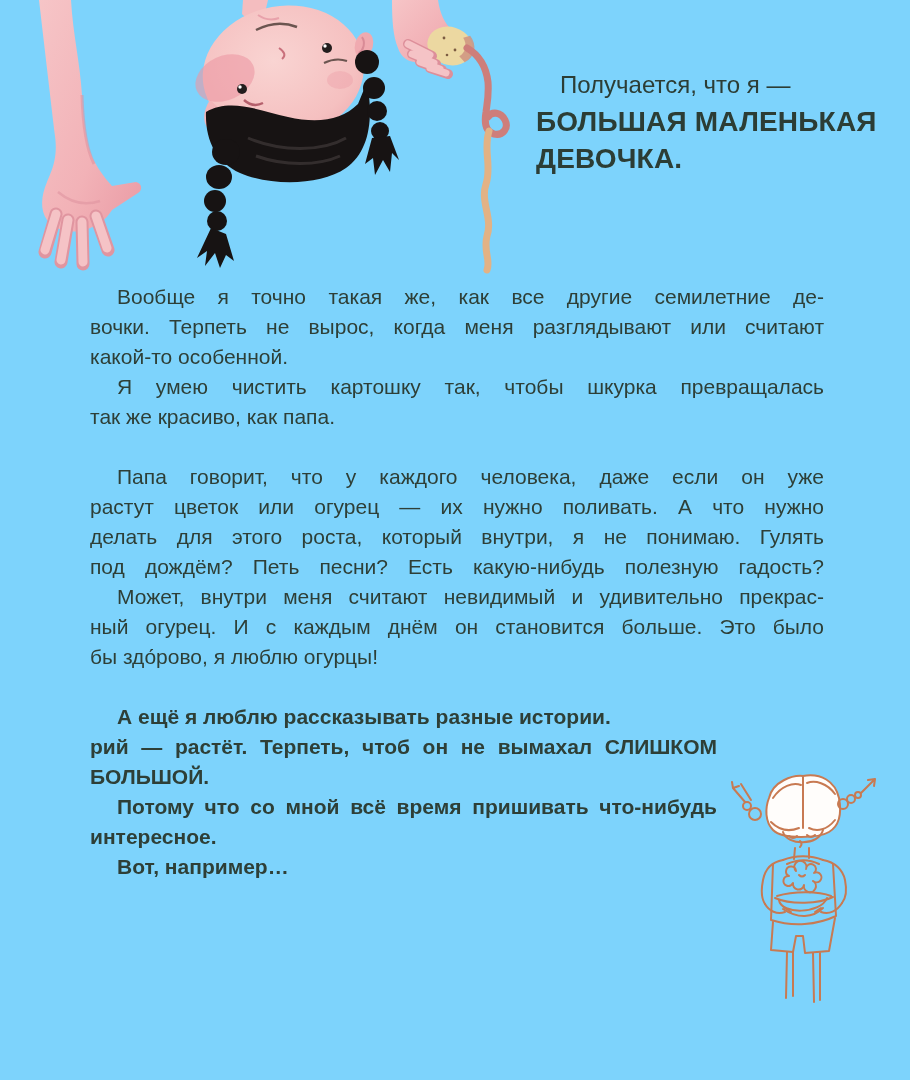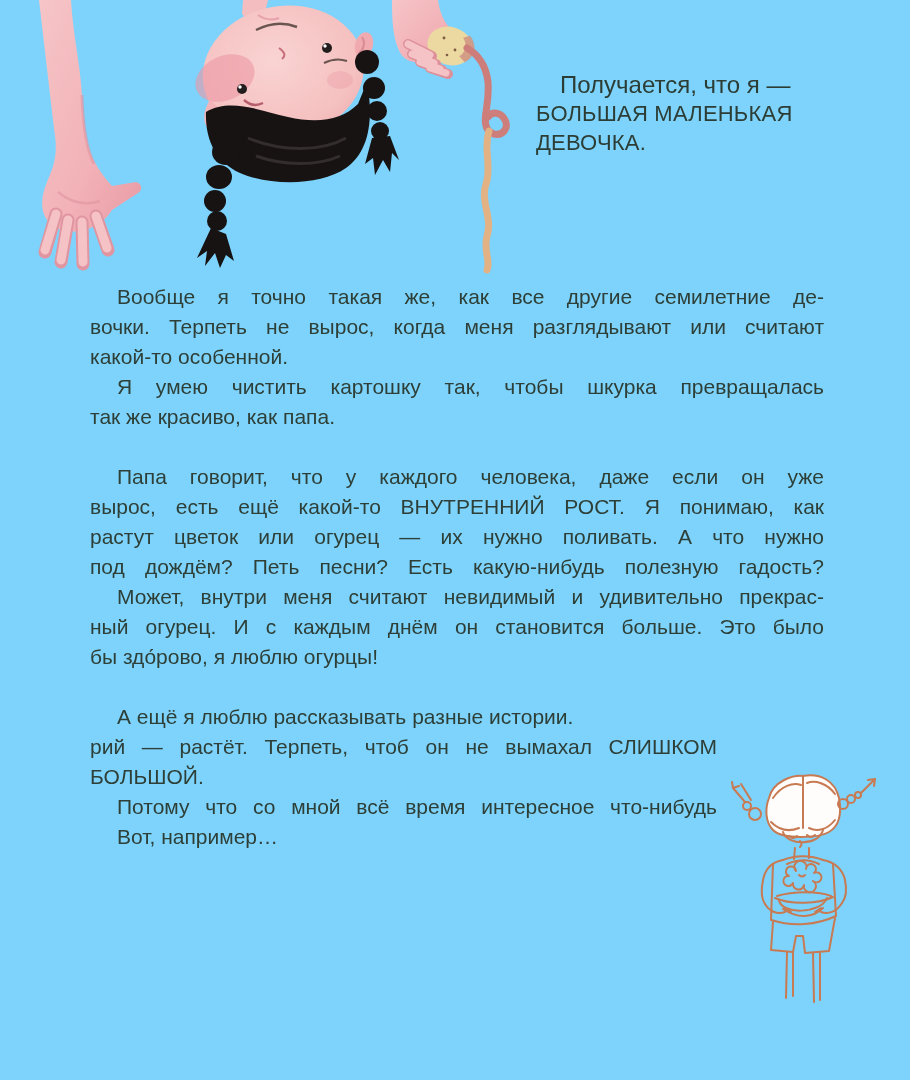--- a/index.html
+++ b/index.html
@@ -7,26 +7,26 @@
     position:relative; width:910px; height:1080px; background:#7dd3fc;
     overflow:hidden;
     font-family:"Liberation Sans","DejaVu Sans",sans-serif;
   }
   
   .top-illo { position:absolute; left:0; top:0; width:918px; height:285px; }
   
   .heading { position:absolute; left:536px; top:70px; color:#2c3d35; width:330px; }
   .h-line { height:29px; line-height:29px; font-size:24px; white-space:nowrap; }
   .h-line.h-first { text-indent:24px; }
-  .h-bold { font-weight:normal; font-size:22px; letter-spacing:.2px; }
+  .h-bold { font-weight:bold; font-size:28px; letter-spacing:.2px;margin-top:8px; }
   
   .body-text { position:absolute; left:78px; top:282px; width:734px; color:#2e3f37; font-size:21px;margin-left:12px; }
   .para { width:734px; }
   .para.space { margin-top:30px; }
-  .para.narrow { width:627px; }
+  .para.narrow { width:627px;font-weight:bold; }
   .line { height:30px; line-height:30px; text-align:justify; text-align-last:justify; }
   .line.first { text-indent:27px; }
   .line.last { text-align-last:left; }
   
   .girl-illo { position:absolute; left:723px; top:768px; width:175px; height:245px; }
 </style>
 </head>
 <body>
 
 <div class="page">
@@ -131,38 +131,39 @@
         <div class="line first">Вообще я точно такая же, как все другие семилетние де-</div>
         <div class="line">вочки. Терпеть не вырос, когда меня разглядывают или считают</div>
         <div class="line last">какой-то особенной.</div>
       </div>
       <div class="para">
         <div class="line first">Я умею чистить картошку так, чтобы шкурка превращалась</div>
         <div class="line last">так же красиво, как папа.</div>
       </div>
       <div class="para space">
         <div class="line first">Папа говорит, что у каждого человека, даже если он уже</div>
-        <div class="line">вырос, есть ещё какой-то ВНУТРЕННИЙ РОСТ. Я понимаю, как</div>
         <div class="line">растут цветок или огурец — их нужно поливать. А что нужно</div>
+        <div class="line">делать для этого роста, который внутри, я не понимаю. Гулять</div>
         <div class="line">под дождём? Петь песни? Есть какую-нибудь полезную гадость?</div>
       </div>
       <div class="para">
         <div class="line first">Может, внутри меня считают невидимый и удивительно прекрас-</div>
         <div class="line">ный огурец. И с каждым днём он становится больше. Это было</div>
         <div class="line last">бы здо́рово, я люблю огурцы!</div>
       </div>
       <div class="para space narrow">
         <div class="line first last">А ещё я люблю рассказывать разные истории.</div>
       </div>
       <div class="para narrow">
         <div class="line">рий — растёт. Терпеть, чтоб он не вымахал СЛИШКОМ</div>
         <div class="line last">БОЛЬШОЙ.</div>
       </div>
       <div class="para narrow">
-        <div class="line first">Потому что со мной всё время интересное что-нибудь</div>
+        <div class="line first">Потому что со мной всё время пришивать что-нибудь</div>
+        <div class="line last">интересное.</div>
       </div>
       <div class="para narrow">
         <div class="line first last">Вот, например…</div>
       </div>
     </div>
 
   <svg class="girl-illo" viewBox="0 0 175 245" aria-hidden="true">
     <g stroke="#c87a52" stroke-width="2" fill="none" stroke-linecap="round" stroke-linejoin="round">
 
       <path d="M46,30 C50,13 70,7 80,8 C98,5 112,13 116,30 C119,46 116,58 106,64 C96,70 60,72 50,62 C42,54 42,40 46,30 Z" fill="#fffdfb"></path>

